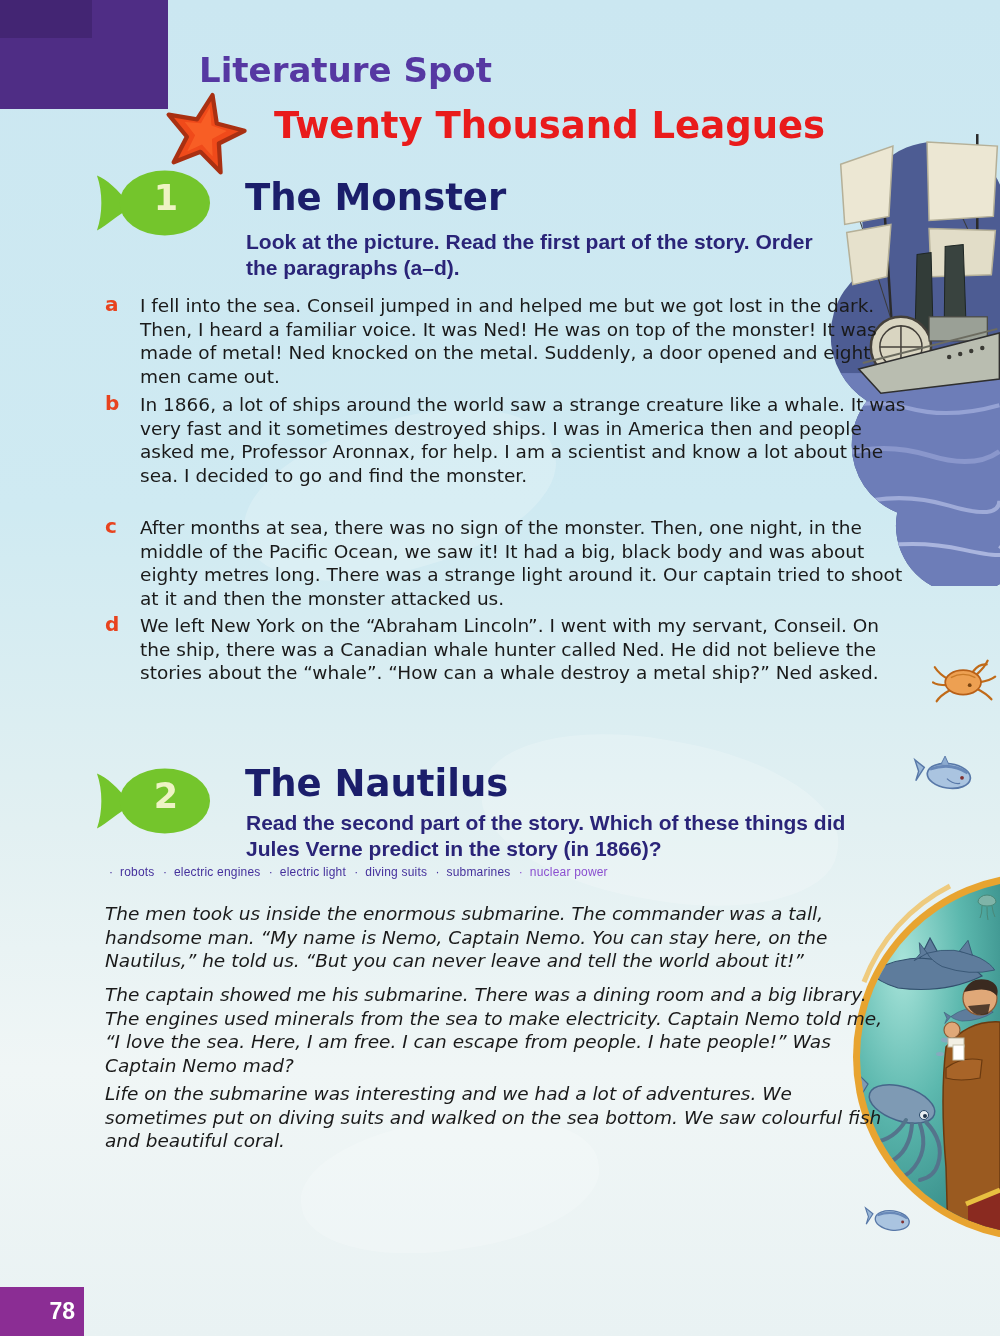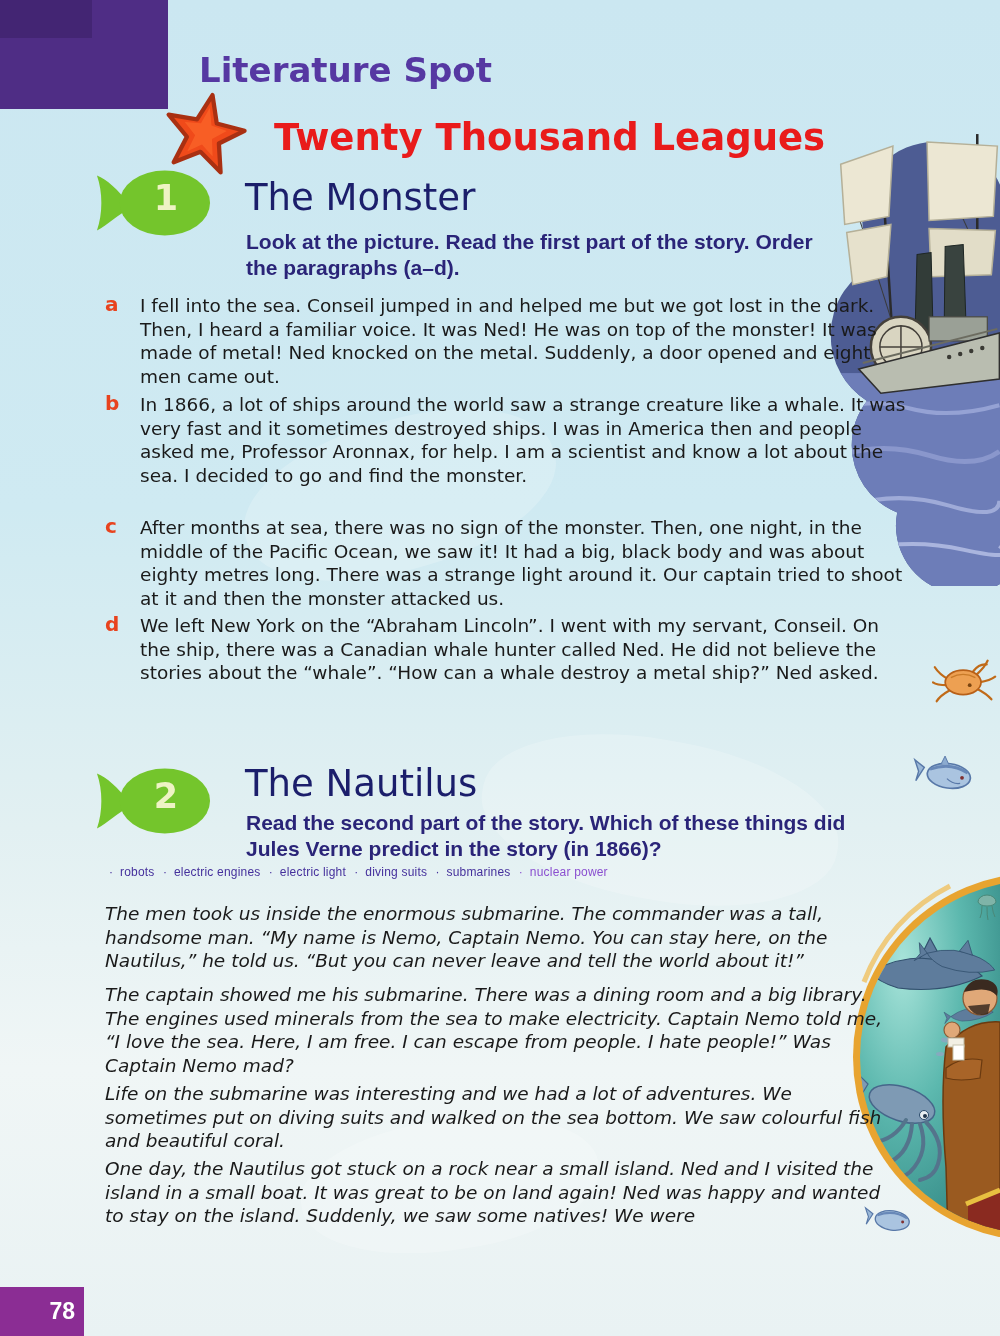--- a/index.html
+++ b/index.html
@@ -6,28 +6,28 @@
   .page{
     position:relative;width:1000px;height:1336px;overflow:hidden;
     background:linear-gradient(180deg,#cbe7f1 0%,#cfeaf2 38%,#e2f0f2 62%,#f0f6f6 80%,#e9f2f3 100%);
     font-family:"Liberation Sans",sans-serif;
   }
   .corner-rect{position:absolute;left:0;top:0;width:168px;height:109px;background:#4f2d85;}
   .corner-rect-dark{position:absolute;left:0;top:0;width:92px;height:38px;background:#432573;}
   .kicker{position:absolute;left:199px;top:50px;font-family:"DejaVu Sans",sans-serif;
     font-weight:bold;font-size:34px;color:#5638a2;}
   .main-title{position:absolute;left:274px;top:104px;font-family:"DejaVu Sans",sans-serif;
-    font-weight:bold;font-size:37px;color:#e91b1b;white-space:nowrap;margin-top:12px;}
+    font-weight:bold;font-size:37px;color:#e91b1b;white-space:nowrap;}
   .starfish{position:absolute;left:146px;top:92px;width:116px;height:86px;transform:rotate(-6deg);}
   .fish-badge{position:absolute;width:118px;height:80px;}
   #fish-badge-1{left:94px;top:164px;}
   #fish-badge-2{left:94px;top:762px;}
   .fish-num{position:absolute;left:50px;top:14px;width:44px;text-align:center;
     font-family:"DejaVu Sans",sans-serif;font-weight:bold;font-size:35px;color:#eef3c4;}
-  .section-title{position:absolute;font-family:"DejaVu Sans",sans-serif;font-weight:normal;
+  .section-title{position:absolute;font-family:"DejaVu Sans",sans-serif;font-weight:bold;
     font-size:37px;color:#1b1e6b;white-space:nowrap;}
   #section1-title{left:245px;top:176px;}
   #section2-title{left:245px;top:762px;}
   .instr{position:absolute;font-family:"Liberation Sans",sans-serif;font-weight:bold;
     font-size:21px;line-height:26px;color:#2a2478;}
   #section1-instr{left:246px;top:229px;width:600px;}
   #section2-instr{left:246px;top:810px;width:640px;}
   .para{position:absolute;font-family:"DejaVu Sans",sans-serif;font-size:18.5px;
     line-height:23.5px;color:#1a1a1a;}
   .para-lettered{left:140px;width:775px;}
@@ -276,19 +276,18 @@
     <span class="wl-bullet">·</span><span class="wl-item">electric engines</span>
     <span class="wl-bullet">·</span><span class="wl-item">electric light</span>
     <span class="wl-bullet">·</span><span class="wl-item">diving suits</span>
     <span class="wl-bullet">·</span><span class="wl-item">submarines</span>
     <span class="wl-bullet violet">·</span><span class="wl-item violet">nuclear power</span>
   </div>
 
   <div class="para para-plain" id="para-n1">The men took us inside the enormous submarine. The commander was a tall, handsome man. “My name is Nemo, Captain Nemo. You can stay here, on the Nautilus,” he told us. “But you can never leave and tell the world about it!”</div>
   <div class="para para-plain" id="para-n2">The captain showed me his submarine. There was a dining room and a big library. The engines used minerals from the sea to make electricity. Captain Nemo told me, “I love the sea. Here, I am free. I can escape from people. I hate people!” Was Captain Nemo mad?</div>
   <div class="para para-plain" id="para-n3">Life on the submarine was interesting and we had a lot of adventures. We sometimes put on diving suits and walked on the sea bottom. We saw colourful fish and beautiful coral.</div>
-  <div class="para para-plain" id="para-n4">One day, the Nautilus got stuck on a rock near a small island. Ned and I visited the island in a small boat. It was great to be on land again! Ned was happy and wanted to stay on the island. Suddenly, we saw some natives! We were</div>
 
   <div class="page-num-box">
     <span class="page-num">78</span>
   </div>
 
 </div>
 
 </body></html>

